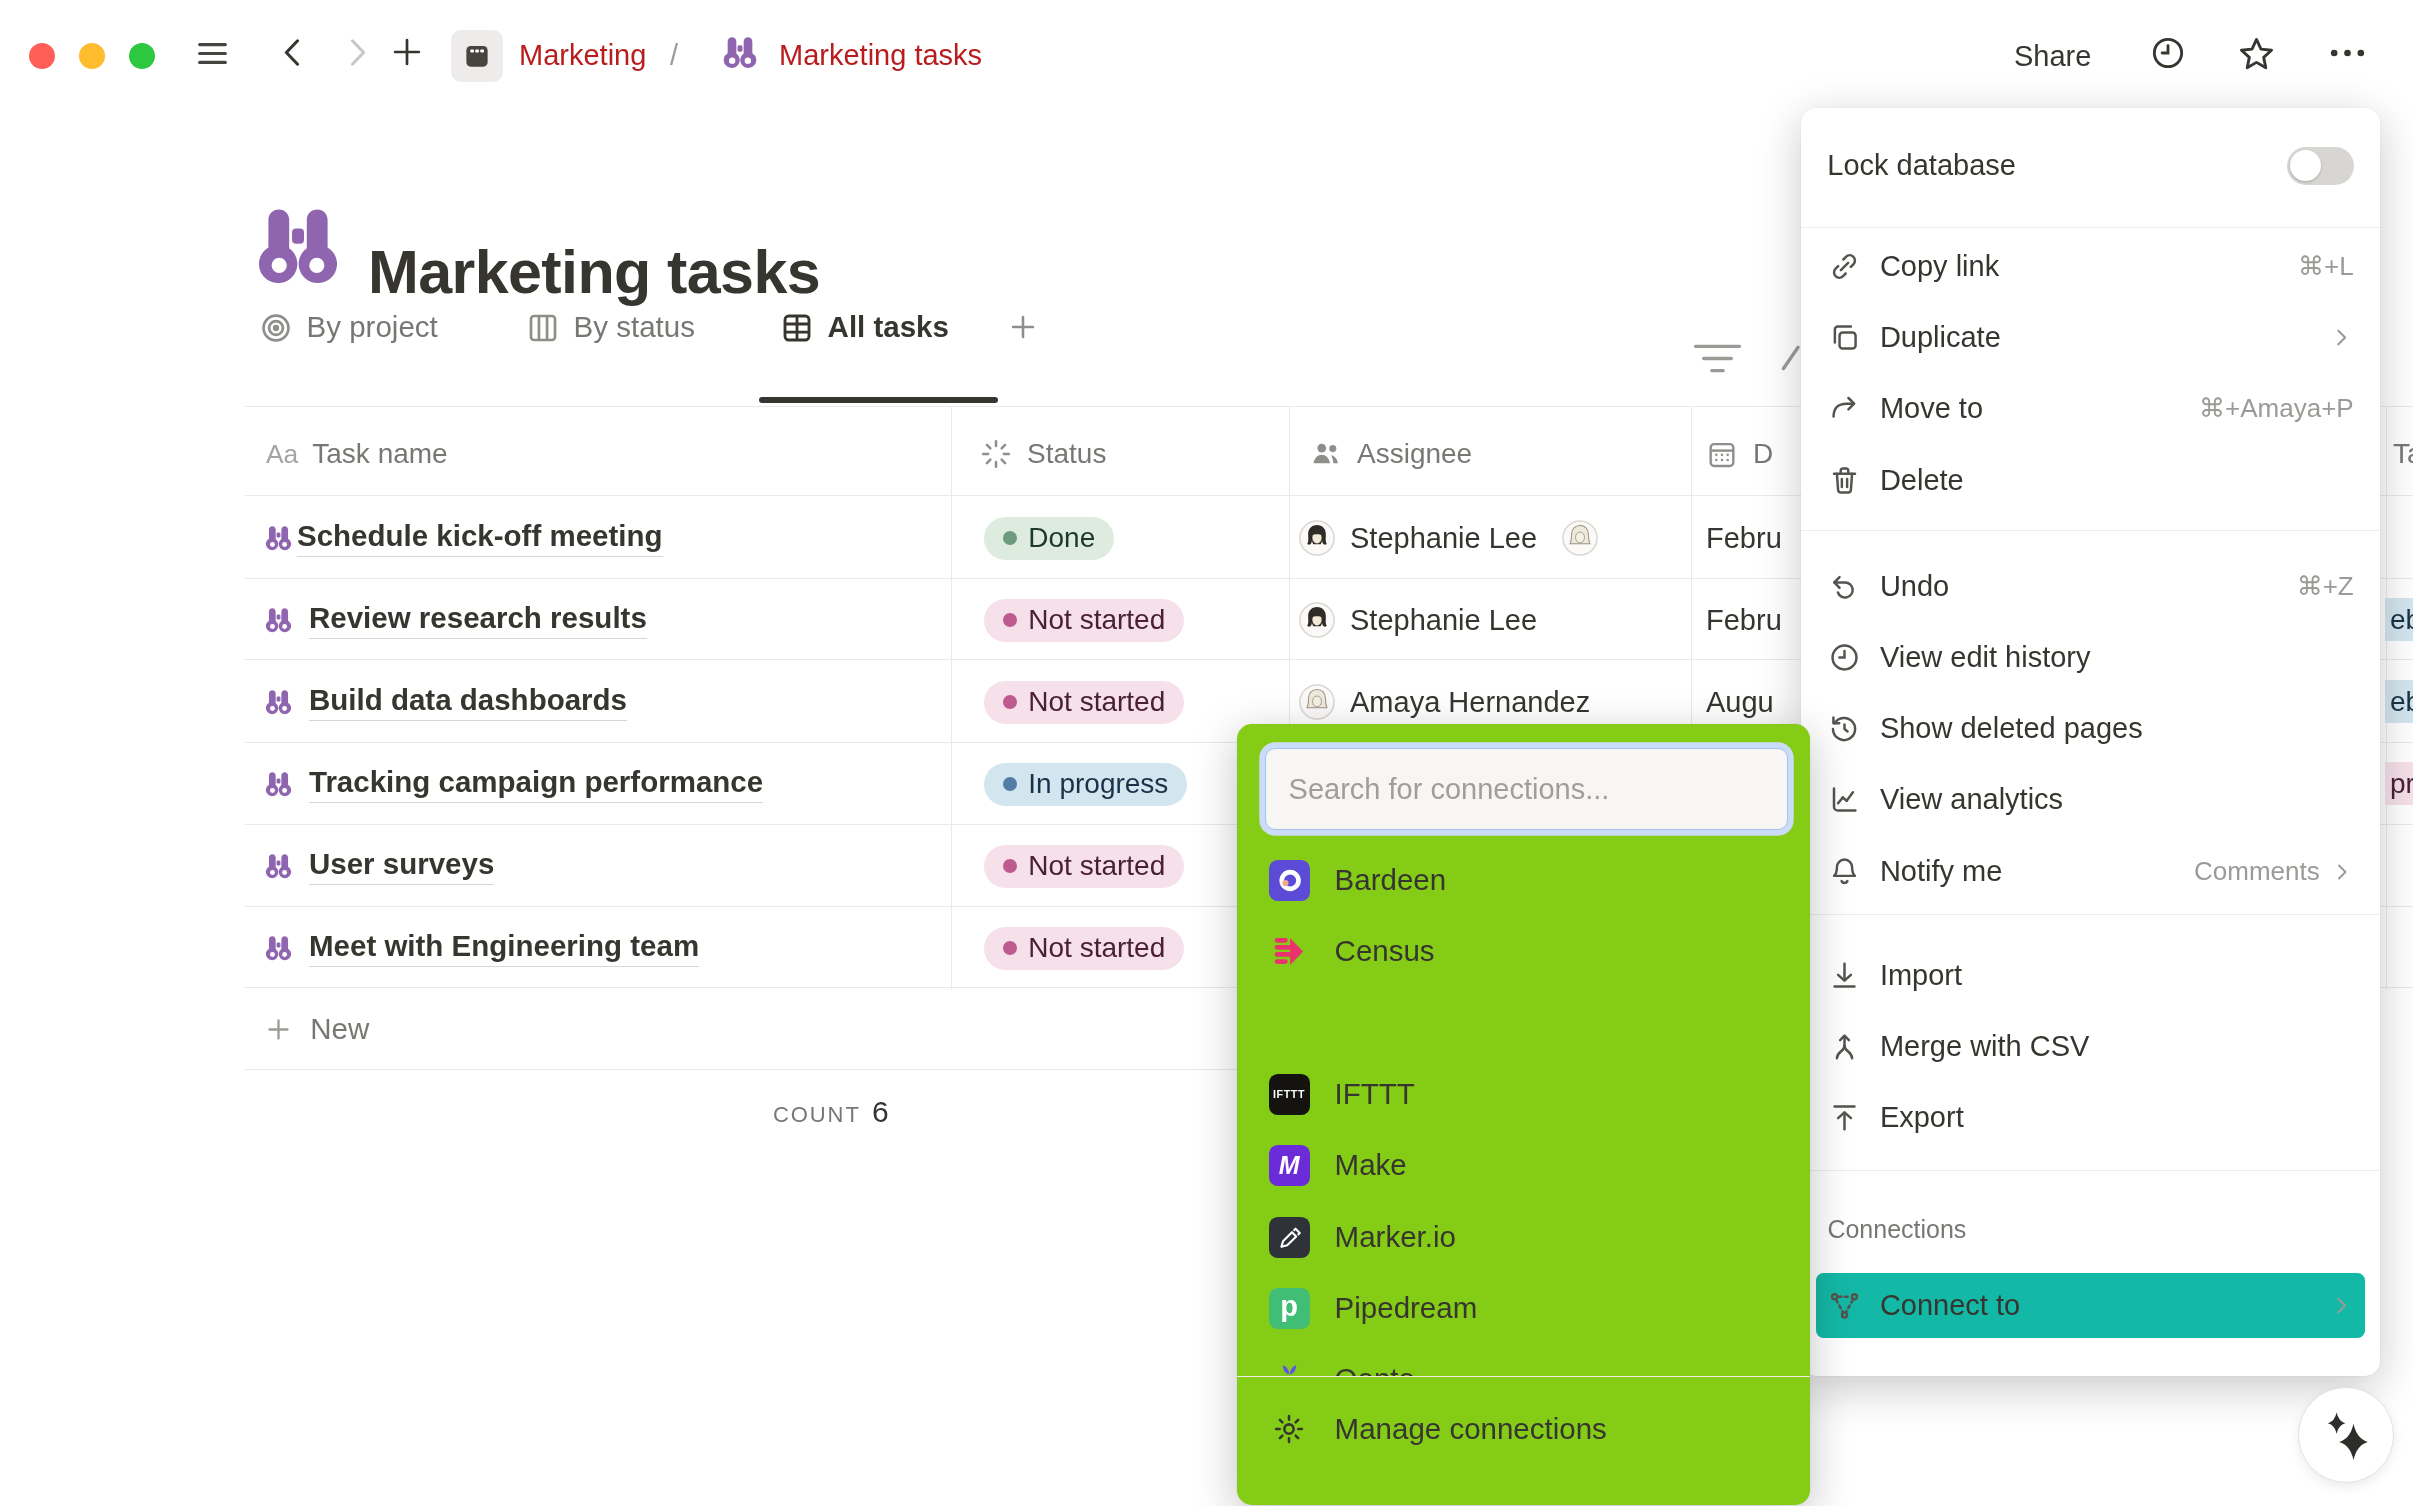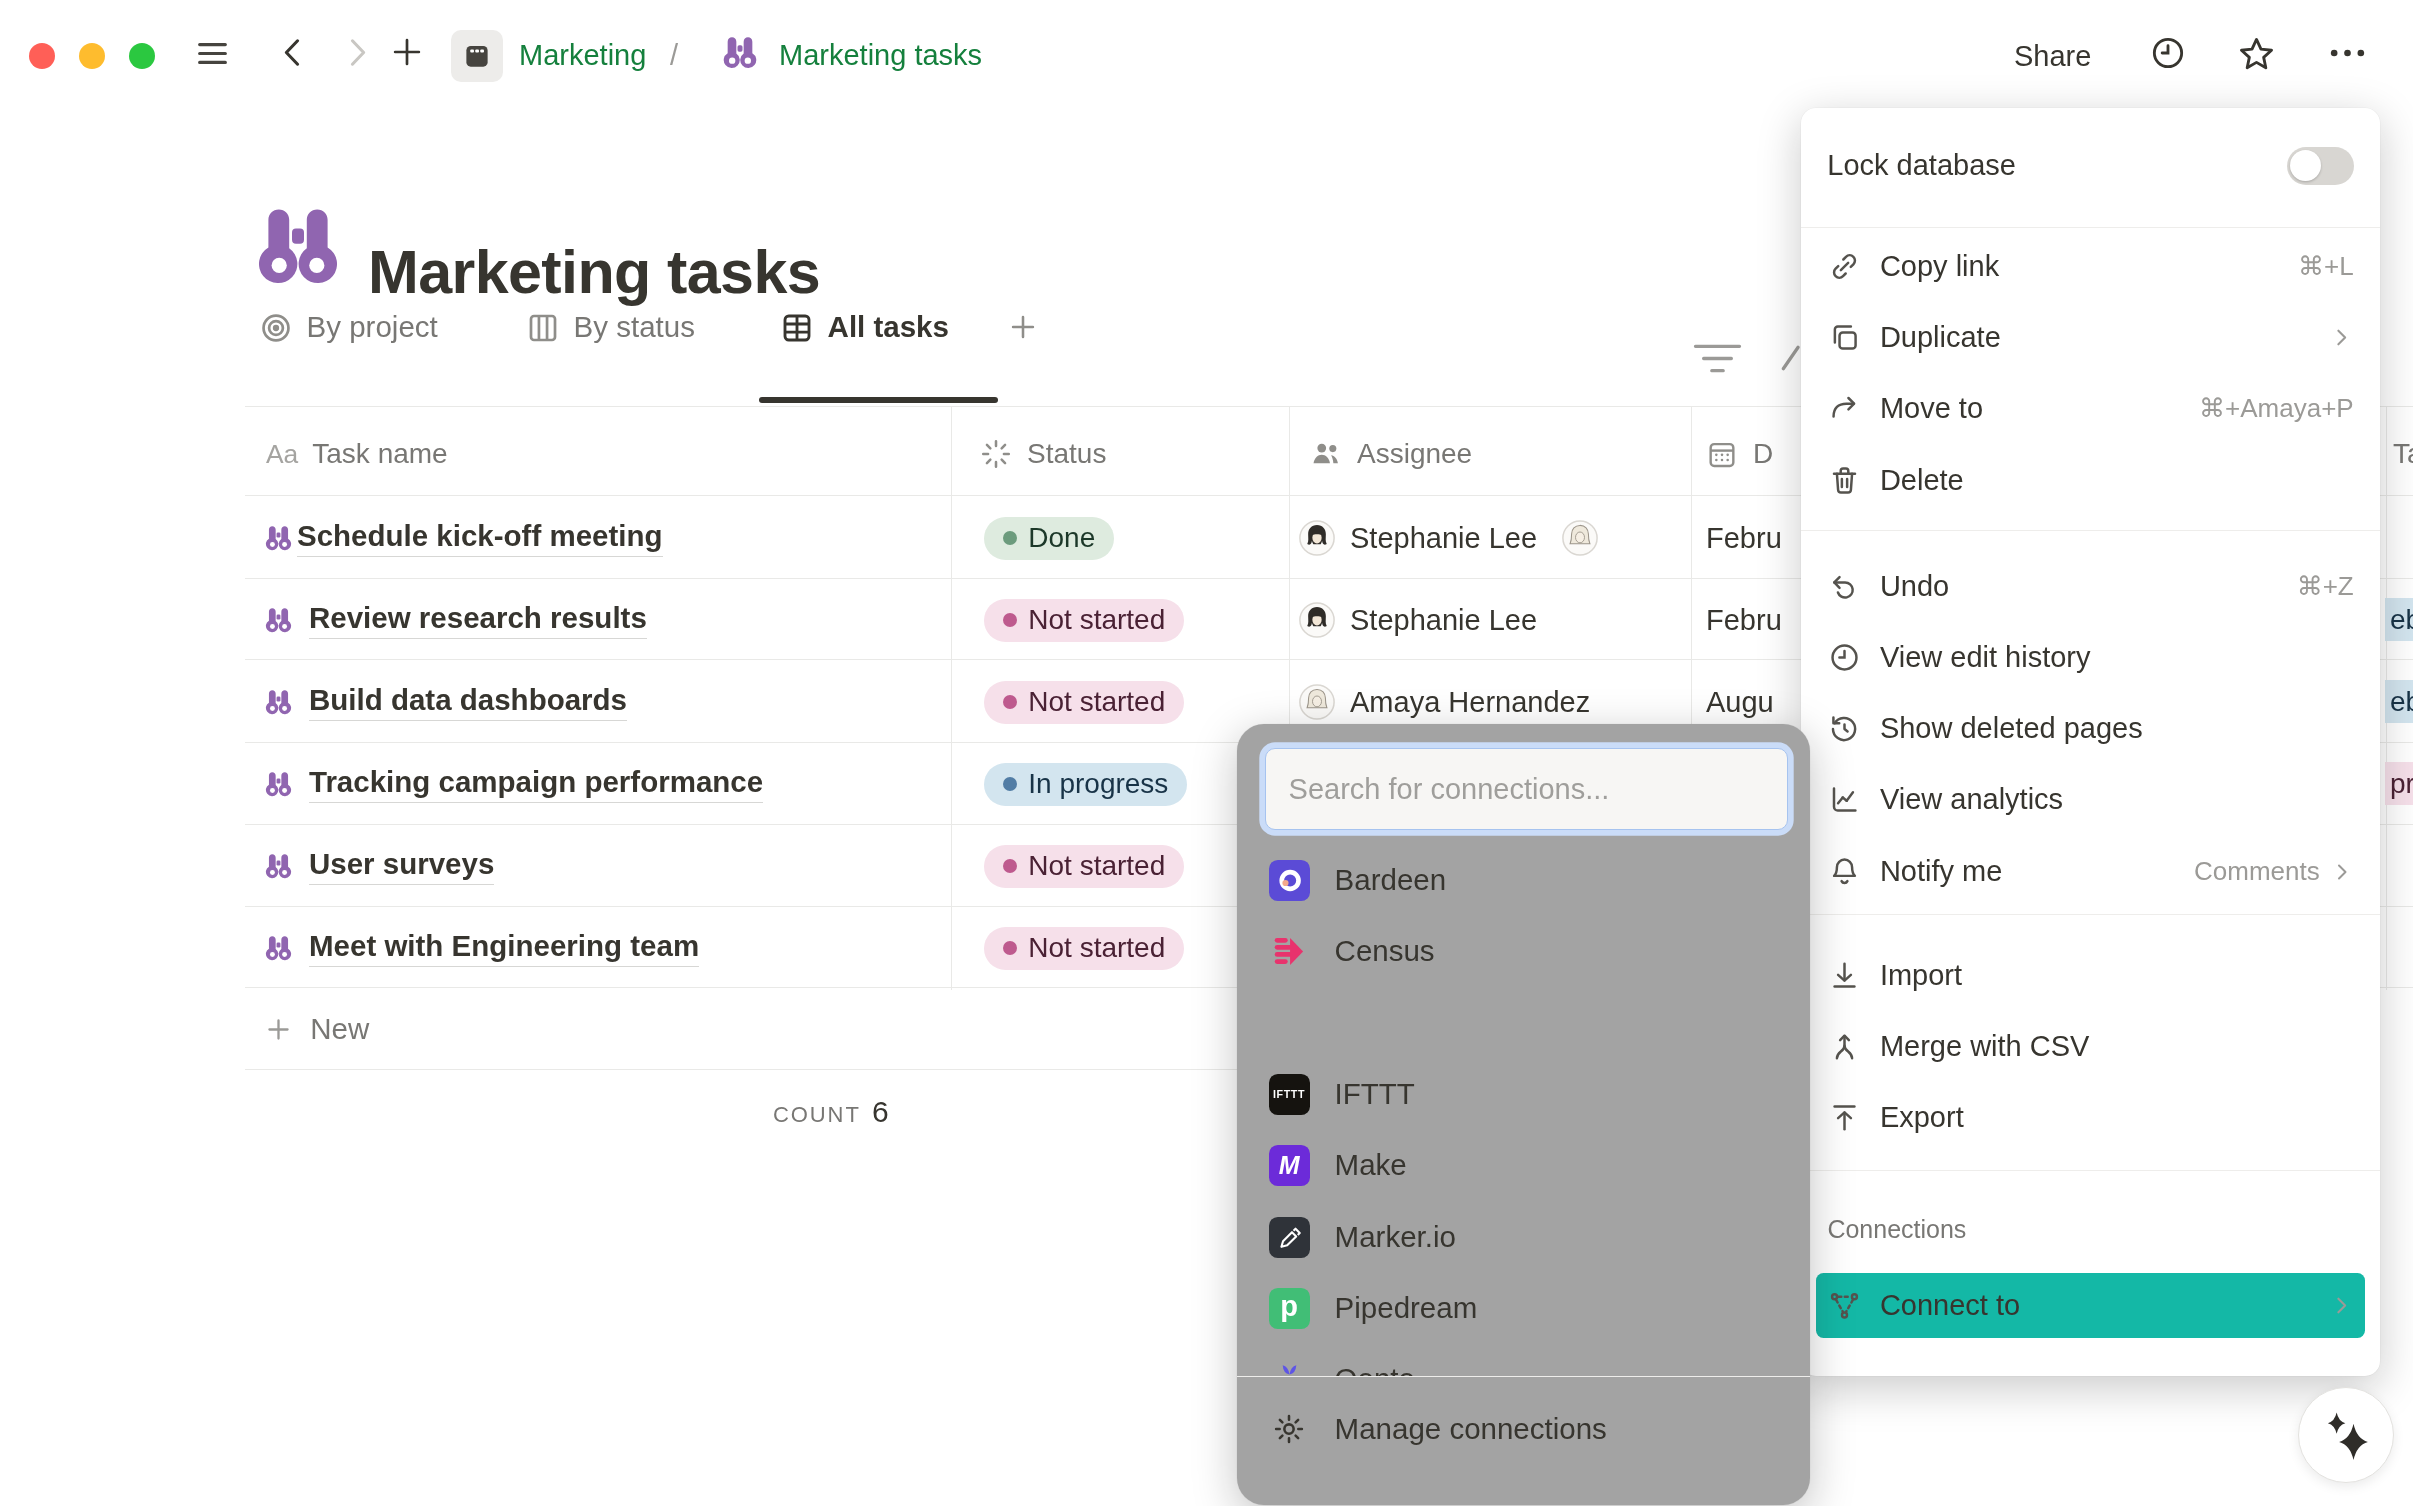--- a/index.html
+++ b/index.html
@@ -5,21 +5,21 @@
   html,body{margin:0;padding:0}
   body{width:2413px;height:1507px;overflow:hidden;background:#fff;
        font-family:"Liberation Sans",sans-serif;color:#37352F;position:relative}
   .abs{position:absolute}
   svg{display:block}
 
   
   .tl{width:26.4px;height:26.4px;border-radius:50%;position:absolute;top:43px}
   .crumb-chip{position:absolute;top:30px;width:52px;height:52px;background:#EDECEA;border-radius:10px;
               display:flex;align-items:center;justify-content:center}
-  .crumb-txt{position:absolute;top:39px;font-size:29px;color:#15803d;white-space:nowrap}
+  .crumb-txt{position:absolute;top:39px;font-size:29px;color:#b91c1c;white-space:nowrap}
   .crumb-sep{color:#9B9A97}
   .topbtn{position:absolute;top:33px;display:flex;align-items:center;justify-content:center}
   .share{font-size:29px;color:#37352F}
 
   
   .page-title{position:absolute;left:368px;top:196px;font-size:61px;font-weight:800;letter-spacing:-0.6px;color:#37352F}
 
   
   .tab{position:absolute;top:310px;height:48px;display:flex;align-items:flex-start;gap:12.6px;font-size:29.5px}
   .tab.inactive{color:#787774;font-weight:500}
@@ -64,21 +64,21 @@
   .mi-icon{width:35px;height:35px;margin-right:17.6px;flex:none;display:flex;align-items:center;justify-content:center}
   .mi-label{font-size:29px;color:#37352F;flex:1;white-space:nowrap}
   .mi-right{font-size:26px;color:#9B9A97;display:flex;align-items:center;gap:10px;white-space:nowrap}
   .menu-div{position:absolute;left:0;width:100%;height:1.3px;background:#EEEDEB}
   .menu-section{position:absolute;left:26.4px;font-size:25px;color:#787774}
   .toggle{width:67px;height:38px;border-radius:19px;background:#D8D6D2;position:relative;flex:none}
   .toggle .knob{position:absolute;left:3.1px;top:3.1px;width:31px;height:31px;border-radius:50%;background:#fff;
                 box-shadow:0 1.3px 2.5px rgba(0,0,0,.2)}
 
   
-  .popup{position:absolute;left:1237px;top:724px;width:573px;height:781px;background:#a3a3a3;border-radius:27px;
+  .popup{position:absolute;left:1237px;top:724px;width:573px;height:781px;background:#84cc16;border-radius:15px;
          box-shadow:0 0 0 0.6px rgba(15,15,15,.04),0 11.3px 44px rgba(15,15,15,.25);z-index:50;overflow:hidden}
   .conn-search{position:absolute;left:28px;top:24px;width:523px;height:82px;box-sizing:border-box;
                background:#F7F6F4;border:1.9px solid #A6C3EF;border-radius:10px;outline:none;
                box-shadow:0 0 0 5.7px #CADCF8;padding:0 22.6px;font-size:29px;color:#37352F;
                font-family:"Liberation Sans",sans-serif}
   .conn-search::placeholder{color:#9F9E9B}
   .conn-item{position:absolute;left:17.6px;width:538px;height:70px;display:flex;align-items:center;
              padding:0 14px;box-sizing:border-box;border-radius:7.5px}
   .conn-icon{width:41px;height:41px;border-radius:8.8px;margin-right:25px;flex:none;display:flex;
              align-items:center;justify-content:center;overflow:visible}

